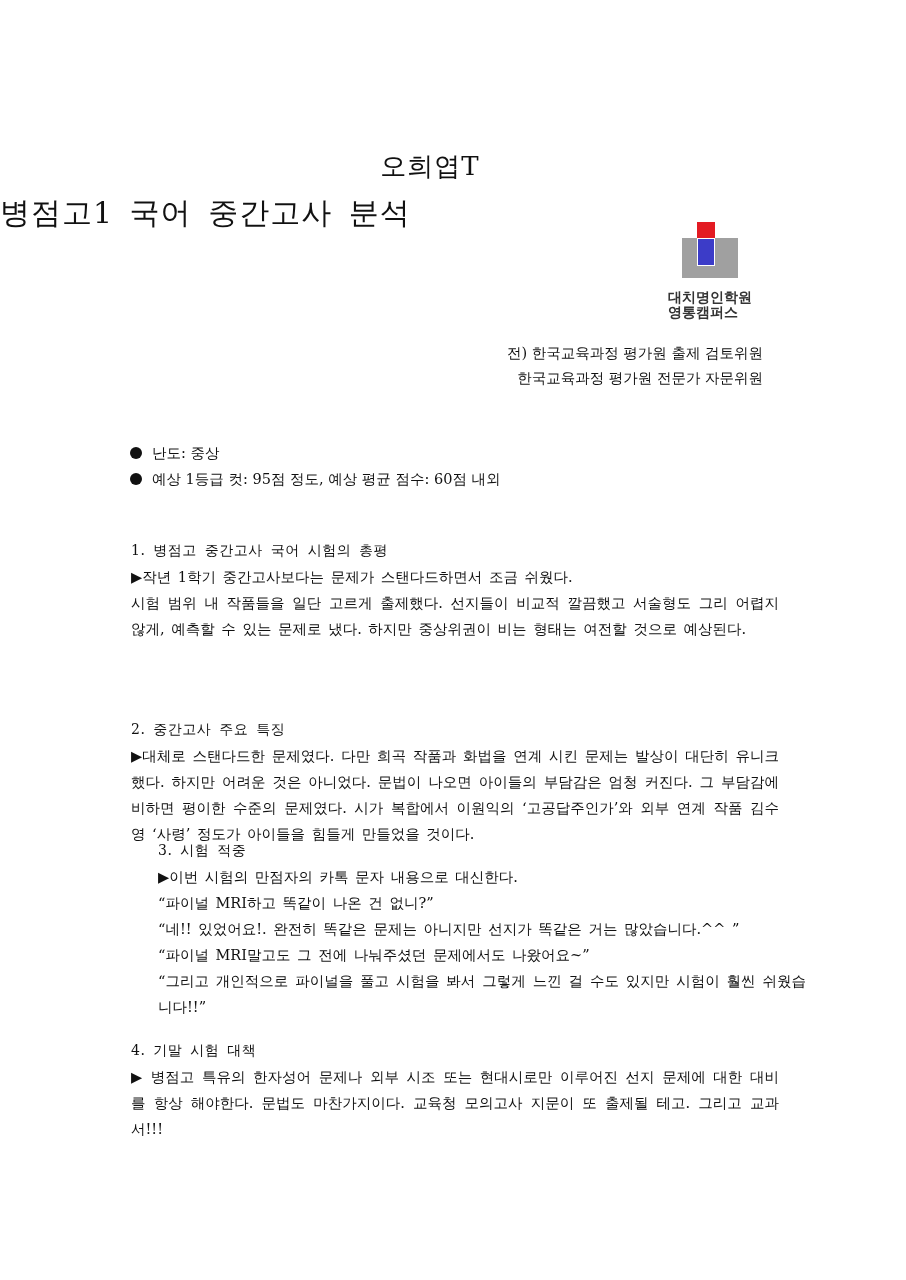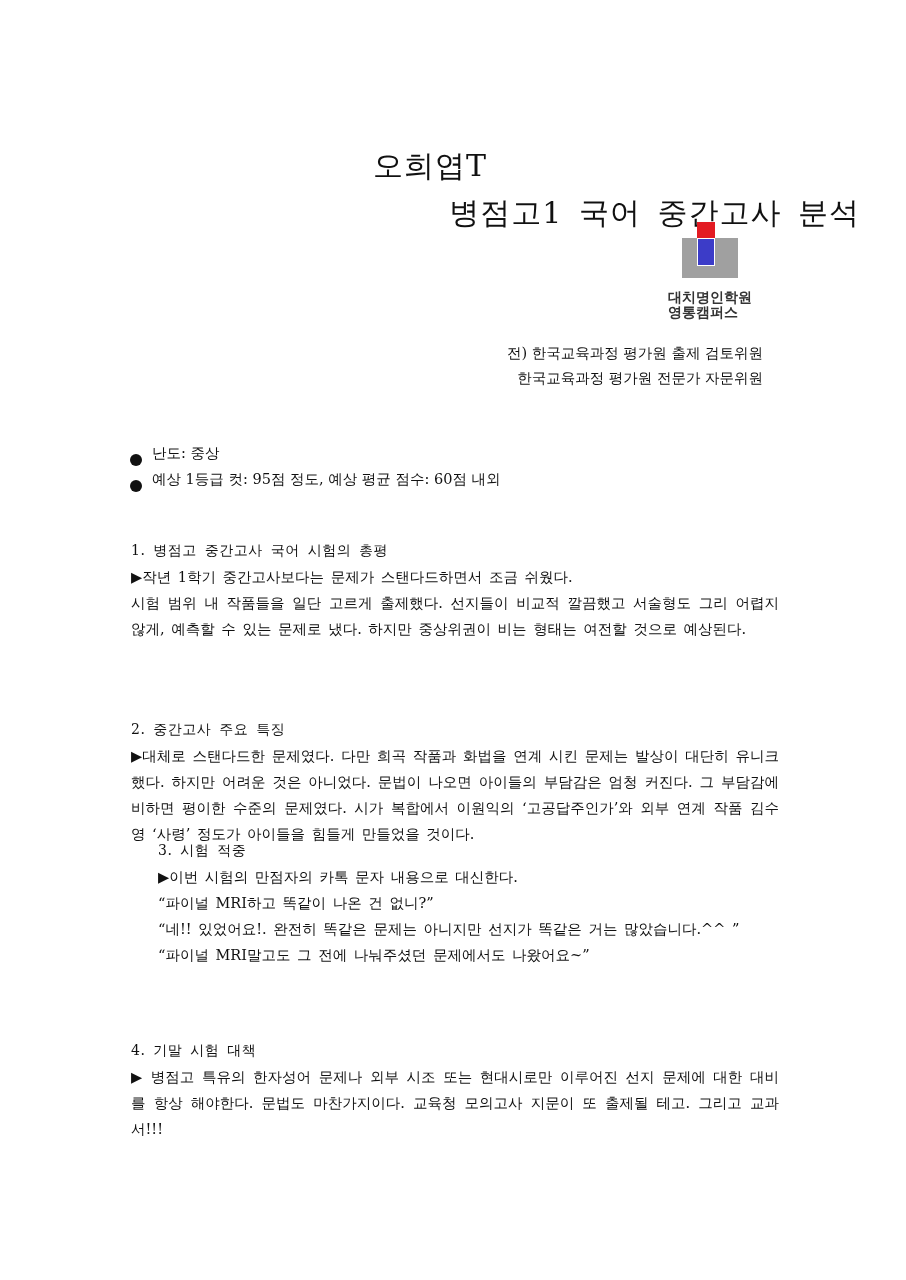--- a/index.html
+++ b/index.html
@@ -1,35 +1,35 @@
 <!DOCTYPE html>
 <html><head>
   <meta charset="utf-8">
   <style>
     html, body { margin: 0; padding: 0; background: #ffffff; }
     body { width: 906px; height: 1280px; position: relative; overflow: hidden;
            font-family: "DejaVu Serif", "Liberation Serif", serif; color: #111; }
     .title1 { position: absolute; left: 0; width: 860px; top: 146px; text-align: center;
-              font-size: 30px; line-height: 40px; letter-spacing: 1px; }
-    .title2 { position: absolute; left: 0; width: 860px; top: 192px; text-align: right;
+              font-size: 26px; line-height: 40px; letter-spacing: 1px; }
+    .title2 { position: absolute; left: 0; width: 860px; top: 192px; text-align: left;
               font-size: 30px; line-height: 42px; letter-spacing: 1px; word-spacing: 6px; }
     .logo { position: absolute; left: 668px; top: 218px; width: 84px; height: 104px; }
     .logo .red { position: absolute; left: 29px; top: 4px; width: 18px; height: 16px; background: #e31b23; }
     .logo .gray { position: absolute; left: 14px; top: 20px; width: 56px; height: 40px; background: #a0a0a0; }
     .logo .blue { position: absolute; left: 29px; top: 20px; width: 18px; height: 28px; background: #3c3cc8;
                   border: 1px solid #ffffff; box-sizing: border-box; }
     .logo .lt { position: absolute; left: 0; width: 84px; 
                 font-family: "DejaVu Sans", sans-serif; font-weight: bold; font-size: 14px; color: #333; }
     .logo .lt1 { top: 71px; }
     .logo .lt2 { top: 86px; }
     .affil { position: absolute; right: 143px; text-align: right; font-size: 14.5px; line-height: 22px; }
     .affil1 { top: 342px; }
     .affil2 { top: 367px; }
     .bullets { position: absolute; left: 130px; top: 440px; font-size: 14.5px; line-height: 26px; }
-    .bullets div { display: flex; align-items: flex-end; }
+    .bullets div { display: flex; align-items: center; }
     .dot { display: inline-block; width: 12px; height: 12px; border-radius: 50%; background: #111; margin-right: 10px; }
     .section { position: absolute; left: 131px; width: 648px; }
     .sec-h { font-size: 14px; line-height: 28px; margin-bottom: 0px; letter-spacing: 0.5px; word-spacing: 3px; }
     .sec-p { font-size: 14.5px; line-height: 26px; text-align: justify; word-spacing: 2px; }
     .sec-p p { margin: 0; }
     .s1 { top: 536px; }
     .s2 { top: 715px; }
     .s3 { top: 836px; margin-left: 27px; }
     .s4 { top: 1036px; }
   </style>
@@ -76,20 +76,21 @@
   </div>
 </div>
 
 <div class="section s3">
   <div class="sec-h">3. 시험 적중</div>
   <div class="sec-p">
     <p>▶이번 시험의 만점자의 카톡 문자 내용으로 대신한다.</p>
     <p>“파이널 MRI하고 똑같이 나온 건 없니?”</p>
     <p>“네!! 있었어요!. 완전히 똑같은 문제는 아니지만 선지가 똑같은 거는 많았습니다.^^ ”</p>
     <p>“파이널 MRI말고도 그 전에 나눠주셨던 문제에서도 나왔어요~”</p>
+    <p>“그리고 개인적으로 파이널을 풀고 시험을 봐서 그렇게 느낀 걸 수도 있지만 시험이 훨씬 쉬웠습니다!!”</p>
   </div>
 </div>
 
 <div class="section s4">
   <div class="sec-h">4. 기말 시험 대책</div>
   <div class="sec-p">
     <p>▶ 병점고 특유의 한자성어 문제나 외부 시조 또는 현대시로만 이루어진 선지 문제에 대한 대비를 항상 해야한다. 문법도 마찬가지이다. 교육청 모의고사 지문이 또 출제될 테고. 그리고 교과서!!!</p>
   </div>
 </div>
 

